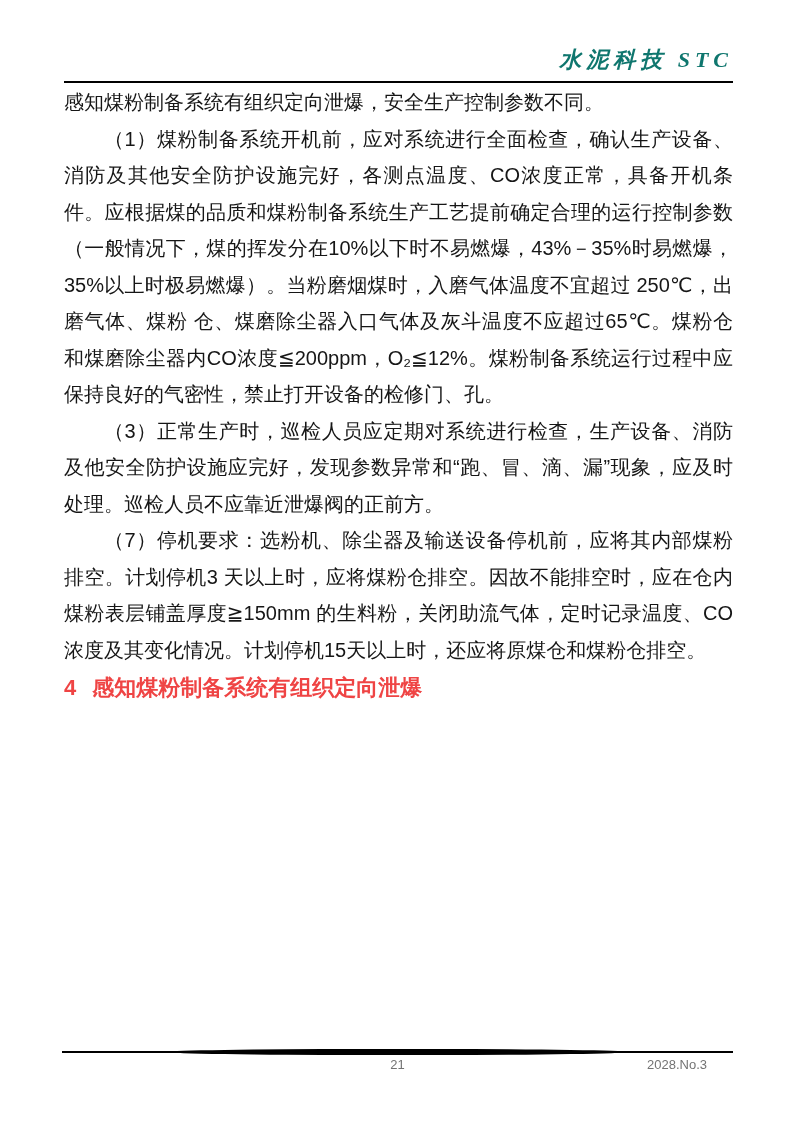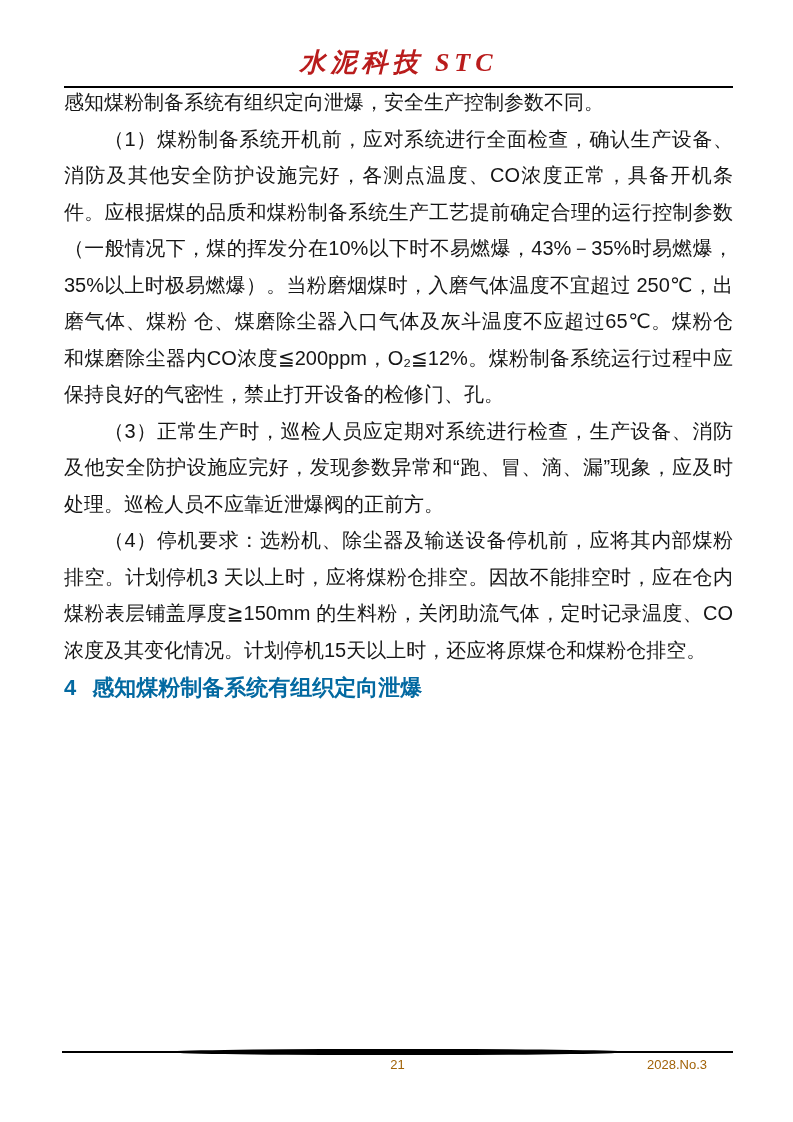--- a/index.html
+++ b/index.html
@@ -9,81 +9,81 @@
     position: relative;
     overflow: hidden;
     font-family: "Liberation Sans", "DejaVu Sans", sans-serif;
     color: #161616;
   }
   .page { position: absolute; inset: 0; }
 
   
   .header { position: absolute; left: 64px; right: 60px; top: 0; }
   .journal-title {
-    text-align: center;
+    text-align: right;
     margin-top: 45px;
     font-family: "Liberation Serif", "DejaVu Serif", serif;
     font-style: italic;
     font-weight: bold;
-    font-size: 26px;
+    font-size: 22px;
     letter-spacing: 5px;
-    color: #b91c1c;
+    color: #0f766e;
   }
   .header-rule { height: 0; border-bottom: 2px solid #000; margin-top: 6px; }
 
   
   .body-text {
     position: absolute; left: 64px; right: 60px; top: 84px;
     font-size: 20px;
     line-height: 36.5px;
     text-align: justify;
     text-justify: inter-ideograph;
   }
   p.para { margin: 0; text-align: justify; }
   p.indent { text-indent: 2em; }
 
   .section-heading {
     margin: 0;
     font-weight: bold;
     font-size: 22px;
     line-height: 40px;
-    color: #0369a1;
+    color: #ef4444;
     text-align: left;
   }
   .section-heading .num { margin-right: 16px; }
 
   
   .footer { position: absolute; left: 62px; right: 60px; top: 1049px; }
   .footer-rule { position: relative; height: 6px; }
   .footer-rule .base {
     position: absolute; left: 0; right: 0; top: 2px; height: 2px; background: #000;
   }
   .footer-rule .mid {
     position: absolute; left: 16%; right: 16%; top: 0; height: 6px;
     background: #000; border-radius: 50% / 60%;
   }
-  .footer-row { position: relative; margin-top: 2px; font-size: 13px; color: #a16207; }
+  .footer-row { position: relative; margin-top: 2px; font-size: 13px; color: #737373; }
   .page-number { display: block; text-align: center; }
   .issue-number { position: absolute; right: 26px; top: 0; }
 </style>
 </head>
 <body>
 
 <div class="page">
 
   <div class="header">
     <div class="journal-title">水泥科技 STC</div>
     <div class="header-rule"></div>
   </div>
 
   <div class="body-text">
     <p class="para">感知煤粉制备系统有组织定向泄爆，安全生产控制参数不同。</p>
     <p class="para indent">（1）煤粉制备系统开机前，应对系统进行全面检查，确认生产设备、 消防及其他安全防护设施完好，各测点温度、CO浓度正常，具备开机条件。应根据煤的品质和煤粉制备系统生产工艺提前确定合理的运行控制参数（一般情况下，煤的挥发分在10%以下时不易燃爆，43%－35%时易燃爆，35%以上时极易燃爆）。当粉磨烟煤时，入磨气体温度不宜超过 250℃，出磨气体、煤粉 仓、煤磨除尘器入口气体及灰斗温度不应超过65℃。煤粉仓和煤磨除尘器内CO浓度≦200ppm，O₂≦12%。煤粉制备系统运行过程中应保持良好的气密性，禁止打开设备的检修门、孔。</p>
     <p class="para indent">（3）正常生产时，巡检人员应定期对系统进行检查，生产设备、消防及他安全防护设施应完好，发现参数异常和“跑、冒、滴、漏”现象，应及时处理。巡检人员不应靠近泄爆阀的正前方。</p>
-    <p class="para indent">（4）停机要求：选粉机、除尘器及输送设备停机前，应将其内部煤粉排空。计划停机3 天以上时，应将煤粉仓排空。因故不能排空时，应在仓内煤粉表层铺盖厚度≧150mm 的生料粉，关闭助流气体，定时记录温度、CO浓度及其变化情况。计划停机15天以上时，还应将原煤仓和煤粉仓排空。</p>
+    <p class="para indent">（7）停机要求：选粉机、除尘器及输送设备停机前，应将其内部煤粉排空。计划停机3 天以上时，应将煤粉仓排空。因故不能排空时，应在仓内煤粉表层铺盖厚度≧150mm 的生料粉，关闭助流气体，定时记录温度、CO浓度及其变化情况。计划停机15天以上时，还应将原煤仓和煤粉仓排空。</p>
 
     <h2 class="section-heading"><span class="num">4</span><span>感知煤粉制备系统有组织定向泄爆</span></h2>
 
   </div>
 
   <div class="footer">
     <div class="footer-rule">
       <span class="base"></span>
       <span class="mid"></span>
     </div>

